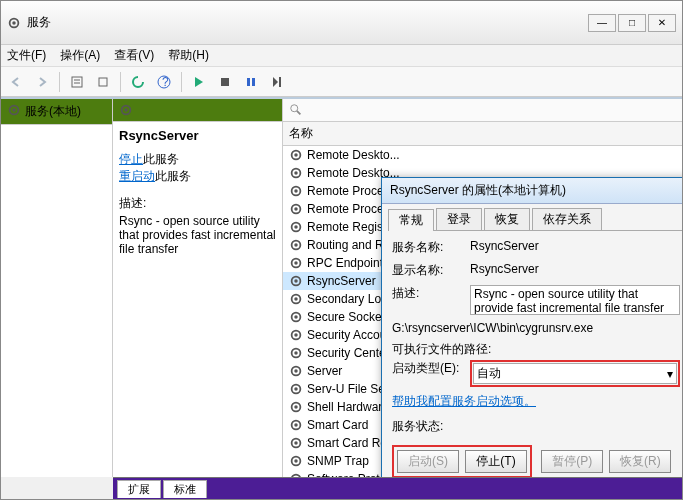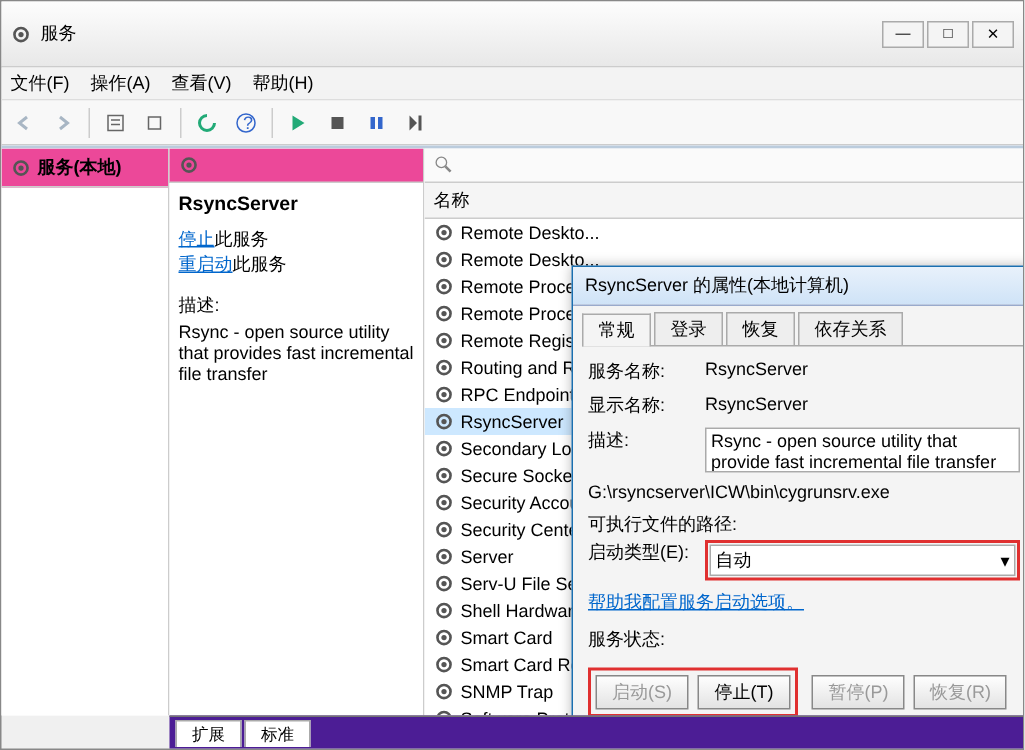--- a/index.html
+++ b/index.html
@@ -11,21 +11,21 @@
 .winbtns { display:flex; gap:2px; }
 .winbtn { width:28px; height:18px; border:1px solid #aaa; background:#f4f4f4; display:flex; align-items:center; justify-content:center; font-size:10px; }
 .menubar { height:22px; background:#f3f3f3; display:flex; align-items:center; padding:0 6px; gap:14px; border-bottom:1px solid #ddd; }
 .menuitem { cursor:default; }
 .toolbar { height:30px; background:#f8f8f8; border-bottom:1px solid #ccc; display:flex; align-items:center; padding:0 4px; gap:4px; }
 .tbtn { width:22px; height:22px; border:1px solid transparent; display:flex; align-items:center; justify-content:center; }
 .tbtn.disabled { opacity:.4; }
 .tsep { width:1px; height:20px; background:#ccc; margin:0 2px; }
 .content { flex:1; display:flex; border-top:2px solid #bcd; background:#fff; position:relative; overflow:hidden; }
 .leftpanel { width:112px; border-right:1px solid #ccc; background:#fff; }
-.lphdr { padding:4px 6px; border-bottom:1px solid #ccc; background:#ec4899; display:flex; align-items:center; gap:4px;font-weight:bold; }
+.lphdr { padding:4px 6px; border-bottom:1px solid #ccc; background:#4d7c0f; display:flex; gap:4px; }
 .midpanel { width:170px; border-right:1px solid #ccc; background:#fff; display:flex; flex-direction:column; }
 .midhdr { padding:6px; }
 .midtitle { font-weight:bold; font-size:13px; margin-bottom:8px; }
 .link { color:#0066cc; text-decoration:underline; display:inline; cursor:pointer; }
 .desc-label { margin-top:10px; }
 .desc-text { margin-top:2px; }
 .bottomtabs { border-top:1px solid #737373; height:22px; display:flex; align-items:center; background:#4c1d95; padding-left:4px; }
 .btab { border:1px solid #aaa; border-bottom:none; padding:1px 10px; background:#fff; margin-right:2px; font-size:11px; }
 .listpanel { flex:1; background:#fff; display:flex; flex-direction:column; overflow:hidden; }
 .listhdr { border-bottom:1px solid #ccc; padding:4px 6px; background:#fafafa; display:flex; align-items:center; gap:4px; }

